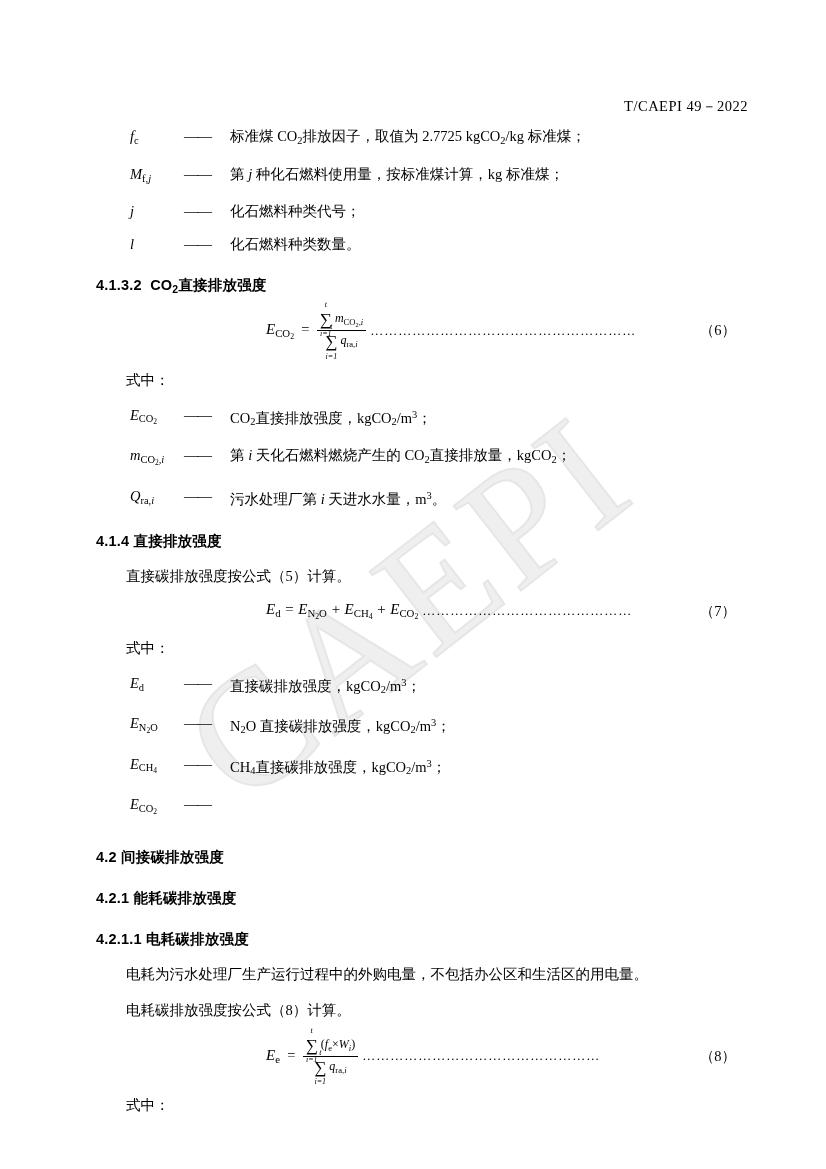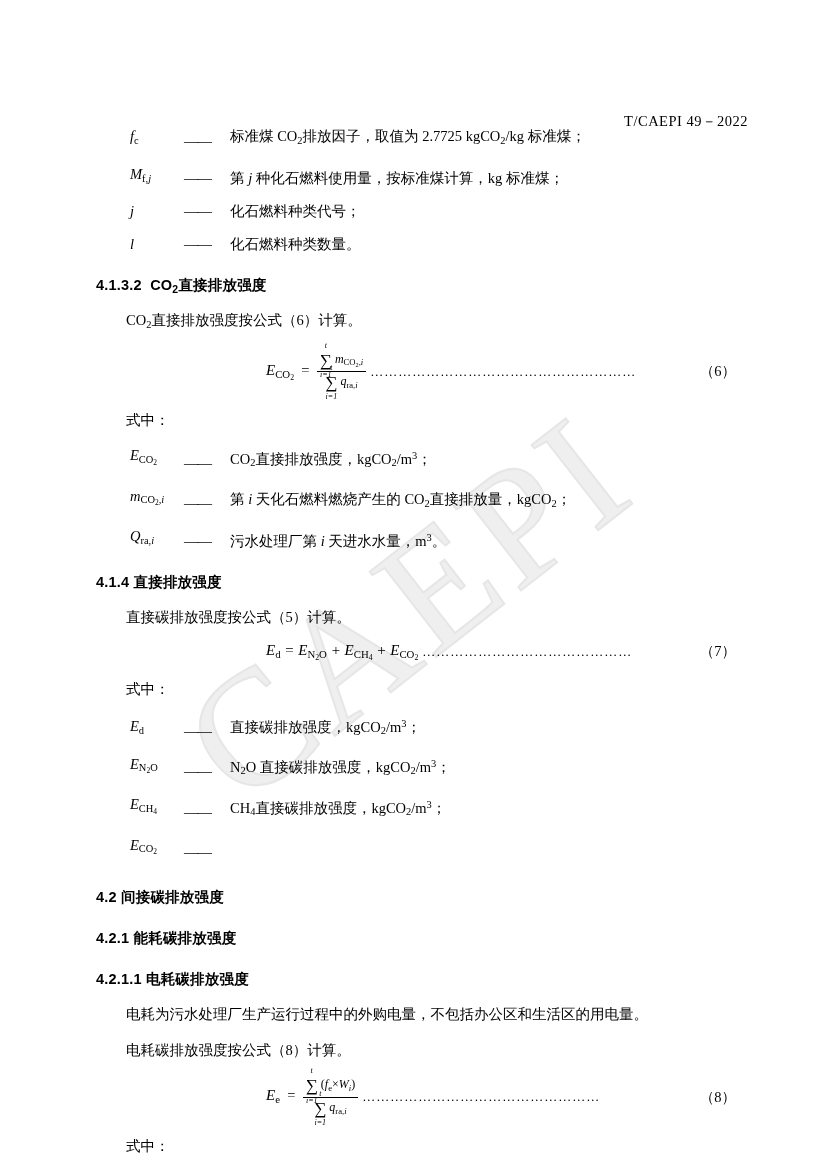--- a/index.html
+++ b/index.html
@@ -41,39 +41,39 @@
     left: 0;
     top: 360px;
   }
   .content {
     position: relative;
     z-index: 2;
   }
   .header {
     position: absolute;
     right: 78px;
-    top: 112px;
+    top: 97px;
     font-family: "Liberation Serif", serif;
     font-size: 14.5px;
     letter-spacing: 0.5px;
     text-align: center;
   }
   .body {
     position: absolute;
     left: 96px;
     top: 126px;
     width: 640px;
   }
   .deflist {
     margin: 0;
     padding: 0;
   }
   .defrow {
     display: flex;
-    align-items: flex-end;
+    align-items: flex-start;
     margin-bottom: 13px;
     font-size: 14.5px;
     line-height: 20px;
   }
   .defrow .sym {
     width: 88px;
     flex: 0 0 88px;
     padding-left: 34px;
     box-sizing: border-box;
     font-family: "Liberation Serif", serif;
@@ -199,21 +199,20 @@
         </div>
 
         <div class="defrow">
           <div class="sym"><i>l</i></div>
           <div class="dash">——</div>
           <div class="txt">化石燃料种类数量。</div>
         </div>
       </div>
 
       <h3 class="sec">4.1.3.2&nbsp;&nbsp;CO<sub>2</sub>直接排放强度</h3>
-      <p class="para">CO<sub>2</sub>直接排放强度按公式（6）计算。</p>
 
       <div class="formula-row">
         <div class="spacer"></div>
         <div class="formula">
           <span class="eqlead"><i>E</i><sub>CO<sub>2</sub></sub></span>
           <span>&nbsp;=&nbsp;</span>
           <span class="frac">
             <span class="num"><span class="sumwrap"><span class="lim-top">t</span><span class="sigma">∑</span><span class="lim-bot">i=1</span></span>&nbsp;<i>m</i><sub>CO<sub>2</sub>,<span class="sub-it">i</span></sub></span>
             <span class="den"><span class="sumwrap"><span class="lim-top">t</span><span class="sigma">∑</span><span class="lim-bot">i=1</span></span>&nbsp;<i>q</i><sub>ra,<span class="sub-it">i</span></sub></span>
           </span>

